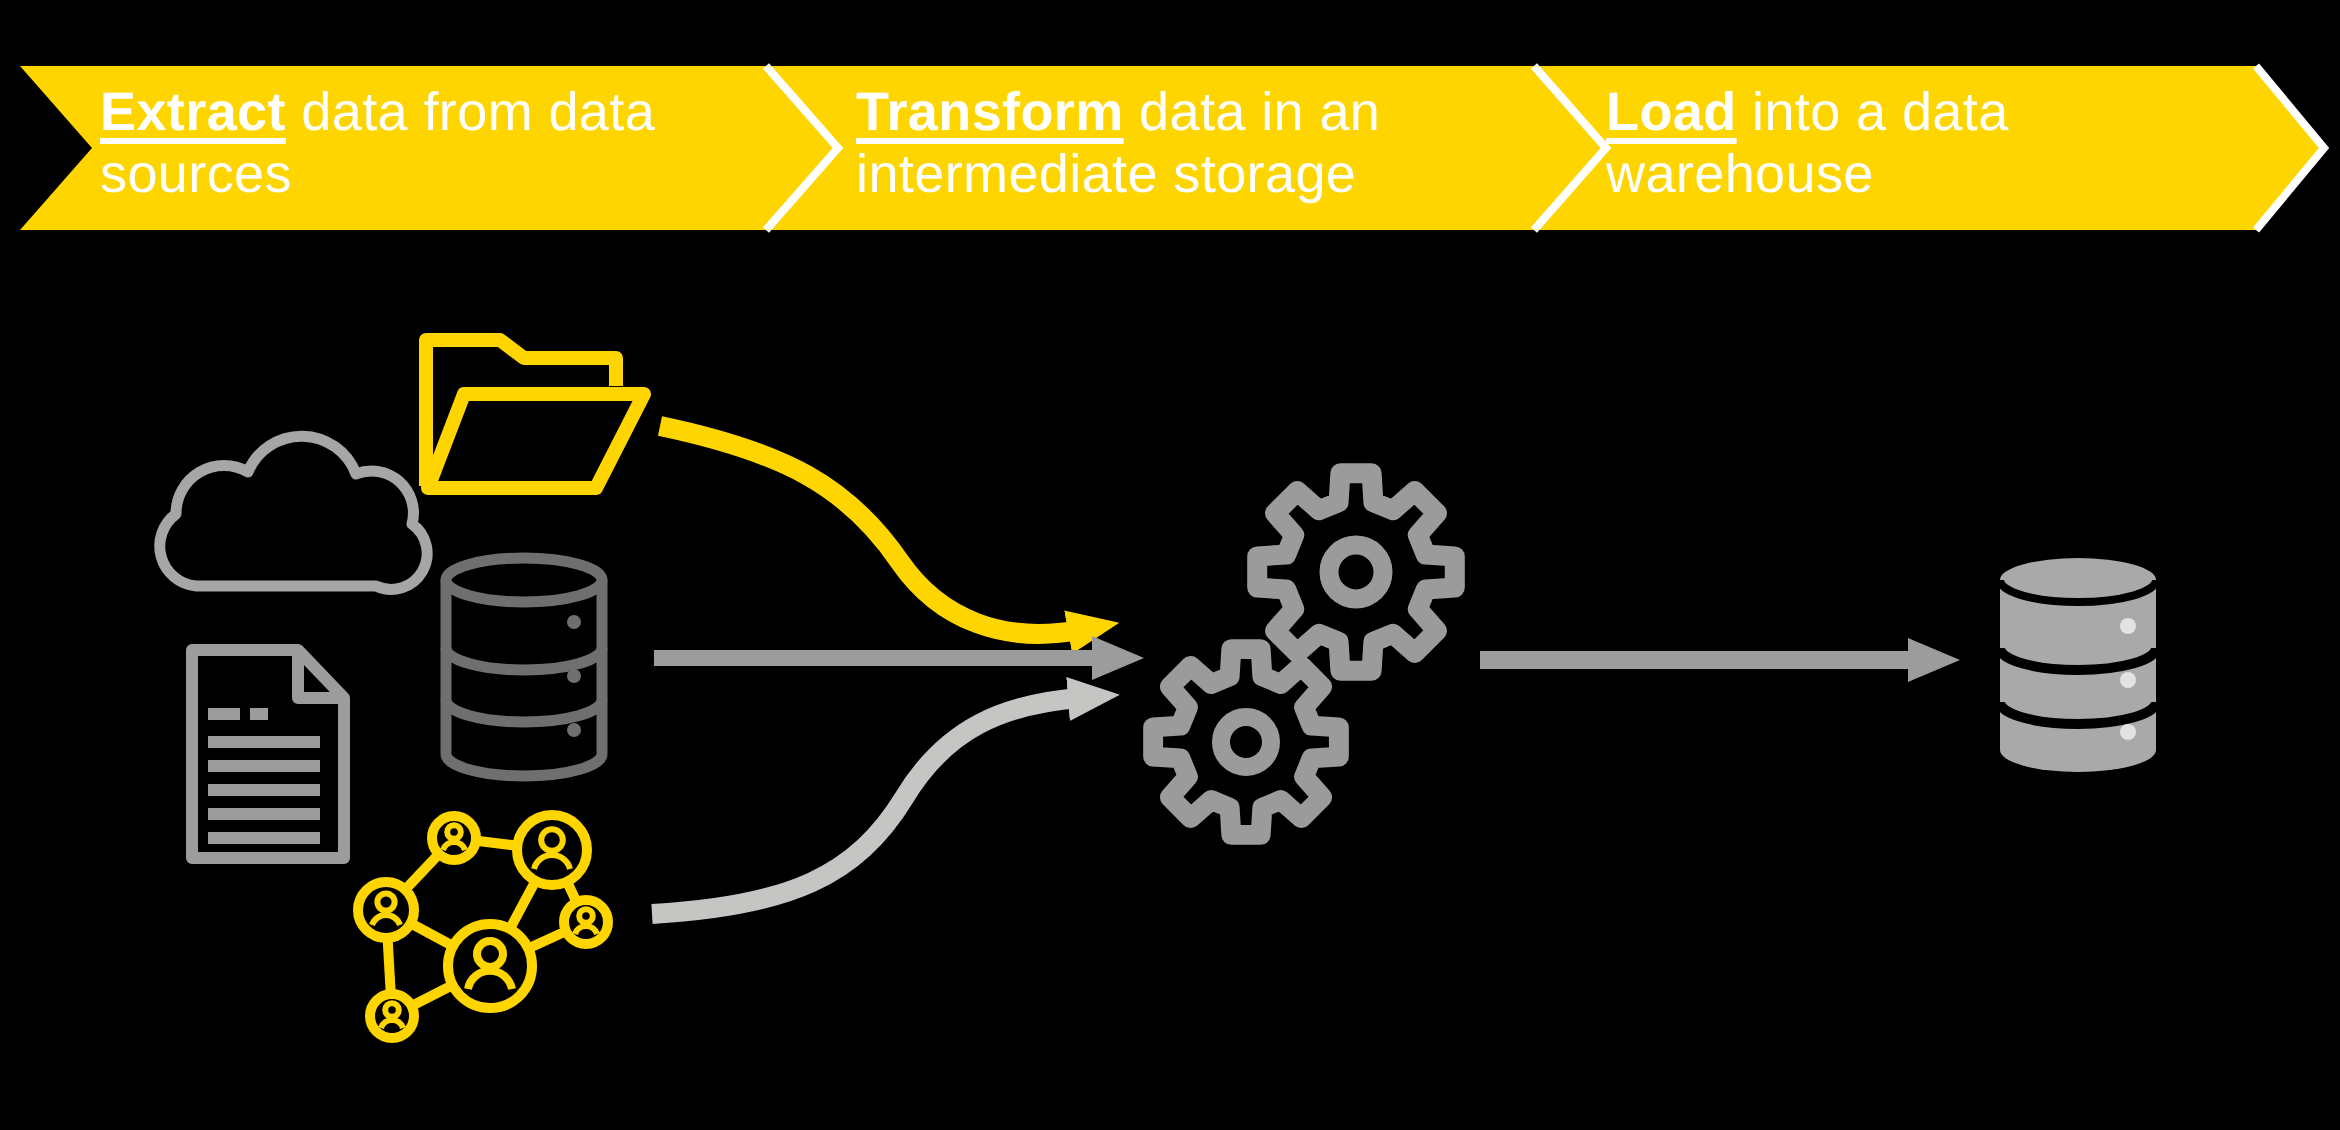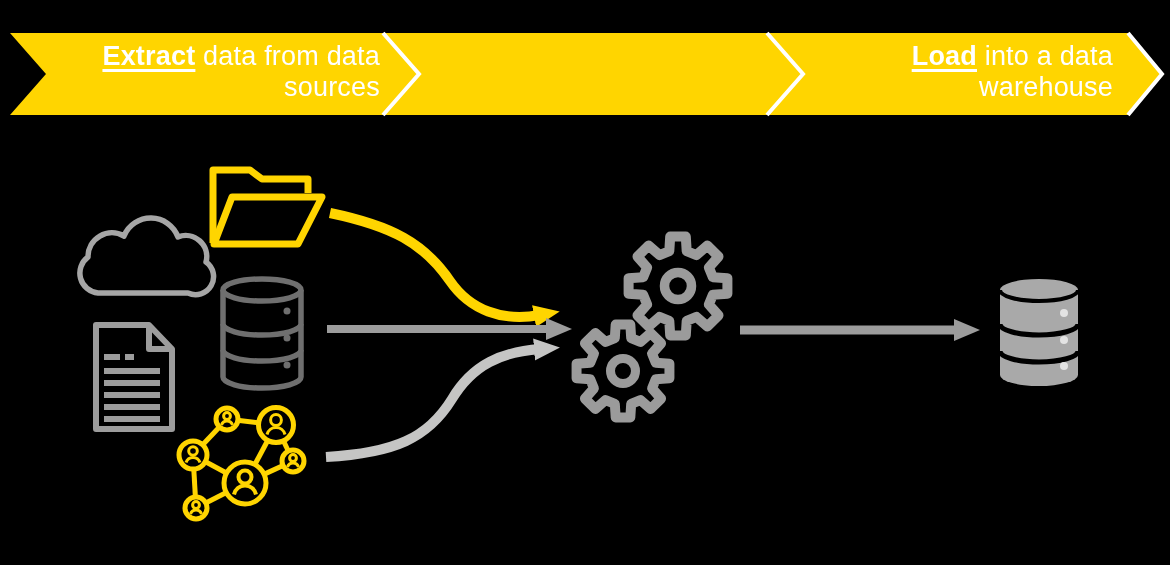--- a/index.html
+++ b/index.html
@@ -7,21 +7,21 @@
     position:relative;
     width:1170px;height:565px;
     background:#000;
     overflow:hidden;
     font-family:"Liberation Sans", sans-serif;
   }
   .stage svg{position:absolute;left:0;top:0;}
   .step-label{
     position:absolute;
     top:41px;
-    text-align:right;
+    text-align:left;
     color:#fff;
     font-size:27px;
     line-height:31px;
     font-weight:400;
     letter-spacing:0.2px;
   }
   .step-label .kw{
     font-weight:700;
     text-decoration:underline;
     text-decoration-thickness:3px;
@@ -141,17 +141,20 @@
       <path d="M1000,351 A39,11 0 0 0 1078,351" fill="none" stroke="#000000" stroke-width="5"></path>
       <circle cx="1064" cy="313" r="4" fill="#E3E3E3"></circle>
       <circle cx="1064" cy="340" r="4" fill="#E3E3E3"></circle>
       <circle cx="1064" cy="366" r="4" fill="#E3E3E3"></circle>
     </g>
   </svg>
 
   <div class="step-label" style="left:50px;width:330px">
     <span class="kw">Extract</span><span> data from data sources</span>
   </div>
+  <div class="step-label" style="left:428px;width:330px">
+    <span class="kw">Transform</span><span> data in an intermediate storage</span>
+  </div>
   <div class="step-label" style="left:803px;width:310px">
     <span class="kw">Load</span><span> into a data warehouse</span>
   </div>
 
 </div>
 
 </body></html>

